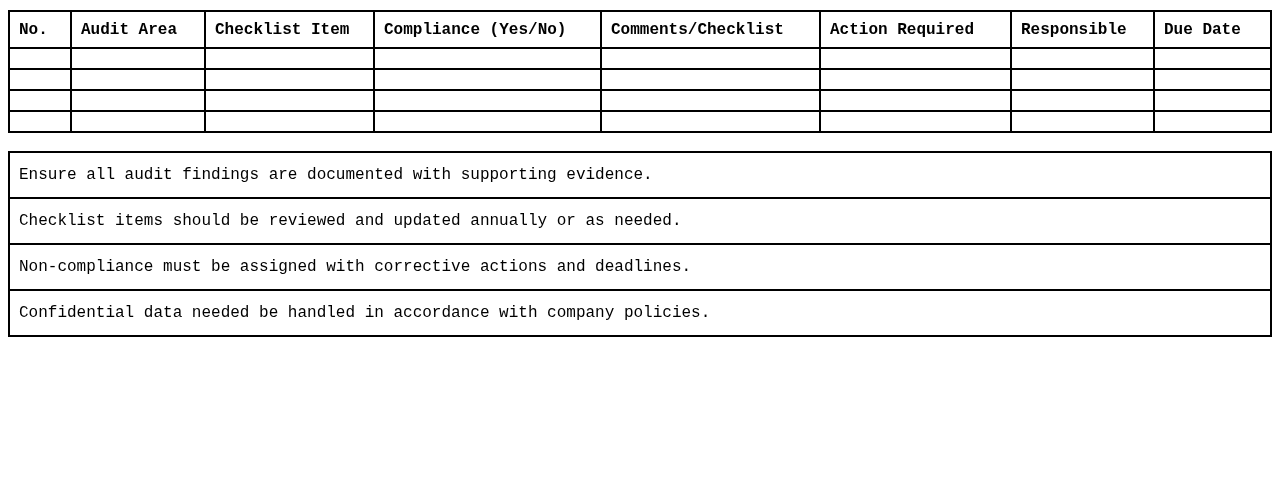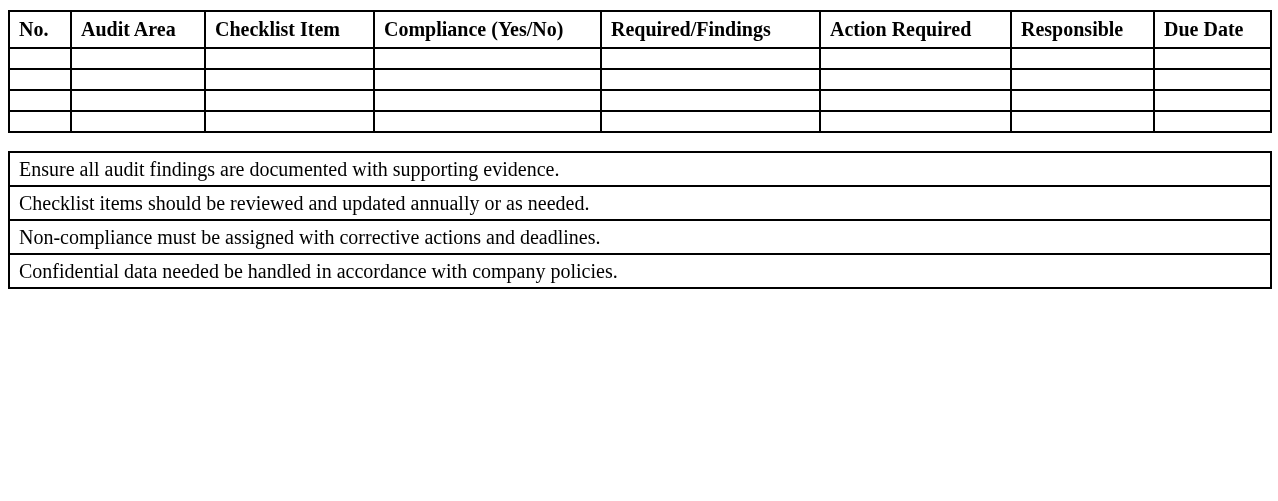--- a/index.html
+++ b/index.html
@@ -22,40 +22,41 @@
     table-layout: fixed;
     position: absolute;
     left: 8px;
     width: 1262px;
     background: #ffffff;
   }
   #audit-table { top: 10px; }
   #notes-table { top: 151px; }
   td, th {
     border: 2px solid #000000;
-    font-size: 20px;
+    font-size: 16px;
     padding: 0 0 0 9px;
     text-align: left;
     vertical-align: middle;
     overflow: hidden;
     white-space: nowrap;
+    font-family: Liberation Mono, monospace;
   }
   #audit-table th {
     height: 37px;
     font-weight: bold;
   }
   #audit-table td.empty-cell {
     height: 21px;
   }
   #notes-table td.notes-title-cell {
     height: 39px;
     font-weight: bold;
   }
   #notes-table td.note-cell {
-    height: 34px;
+    height: 46px;
     font-weight: normal;
     margin-left: 28px;
   }
 </style>
 </head>
 <body>
 
 <div class="page">
 
   <table id="audit-table">
@@ -68,21 +69,21 @@
       <col style="width:191px">
       <col style="width:143px">
       <col style="width:117px">
     </colgroup>
     <thead>
       <tr>
         <th>No.</th>
         <th>Audit Area</th>
         <th>Checklist Item</th>
         <th>Compliance (Yes/No)</th>
-        <th>Required/Findings</th>
+        <th>Comments/Checklist</th>
         <th>Action Required</th>
         <th>Responsible</th>
         <th>Due Date</th>
       </tr>
     </thead>
     <tbody>
       <tr>
         <td class="empty-cell"></td>
         <td class="empty-cell"></td>
         <td class="empty-cell"></td>

